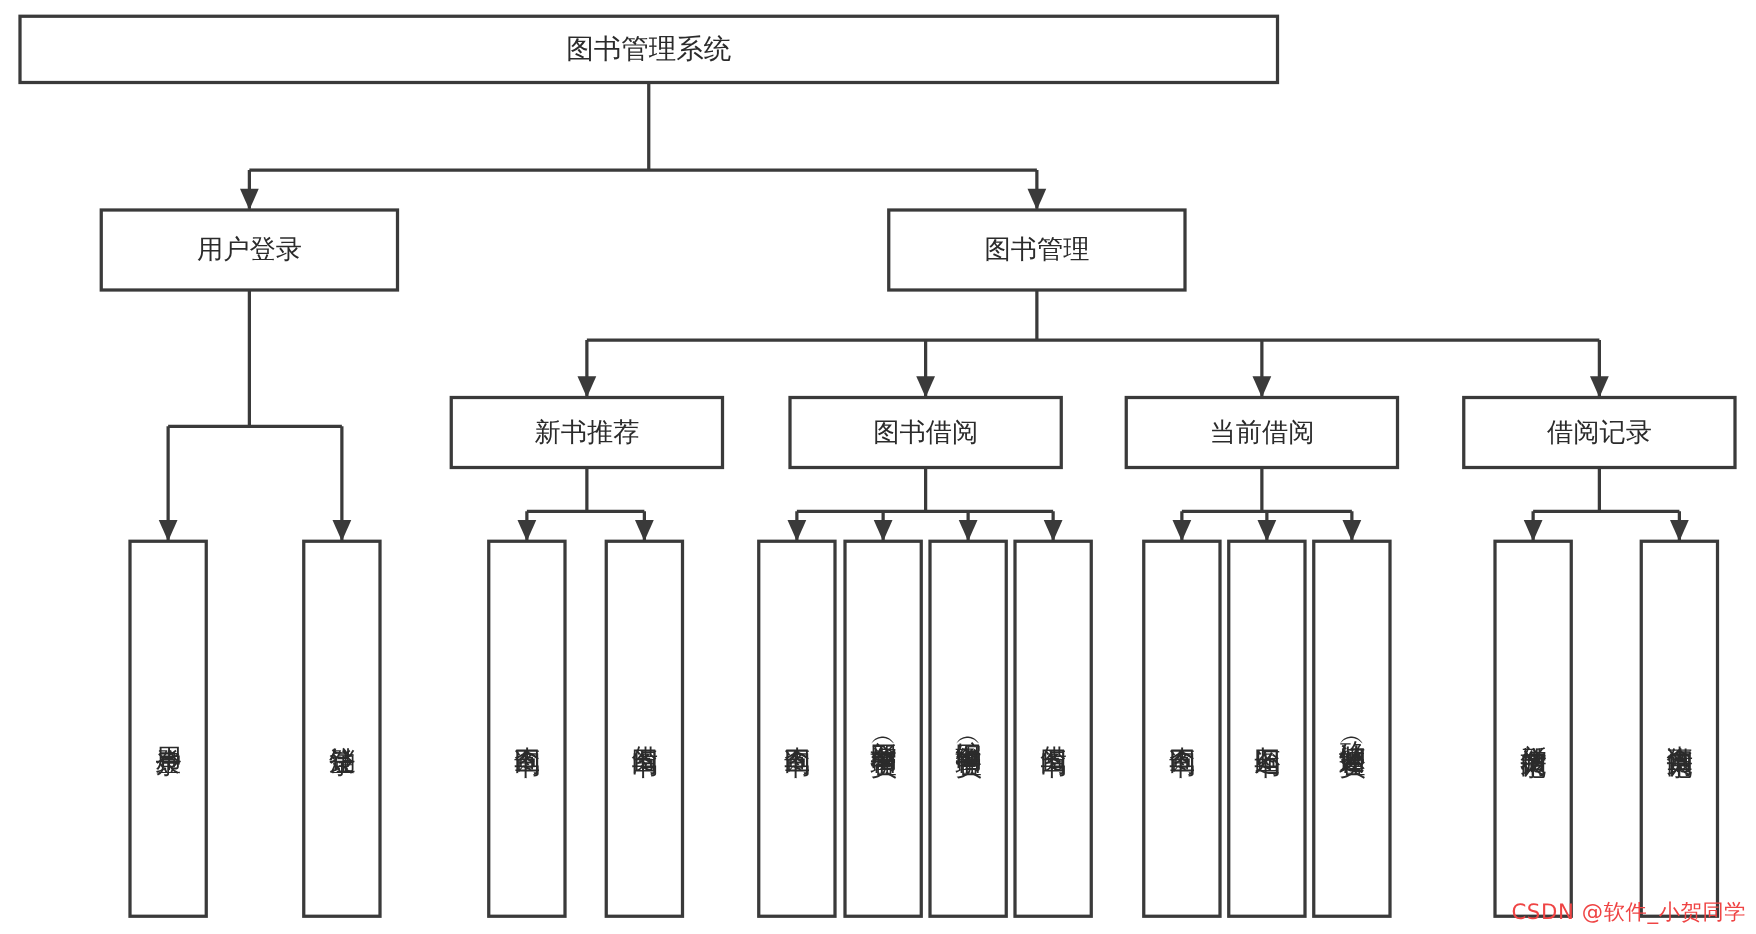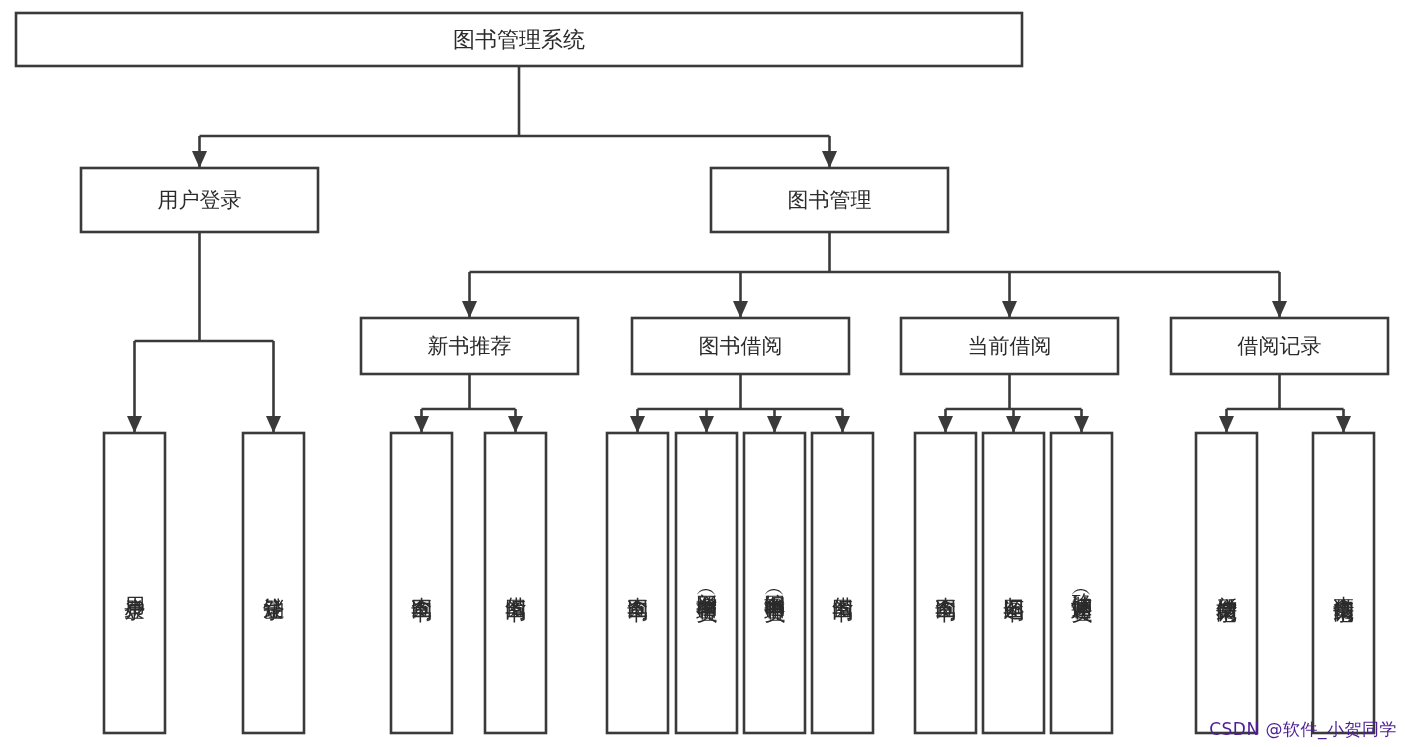--- a/index.html
+++ b/index.html
@@ -66,21 +66,21 @@
     letter-spacing: 1.5px;
     white-space: nowrap;
     pointer-events: none;
   }
   .watermark {
     position: absolute;
     right: 8px;
     bottom: 6px;
     font-family: "DejaVu Sans", "Liberation Sans", sans-serif;
     font-size: 17px;
-    color: #4c1d95;
+    color: #ef4444;
     letter-spacing: 0.5px;
     white-space: nowrap;
     text-align: center;
   }
 </style>
 </head>
 <body>
 
 <div id="diagram-root">
 

